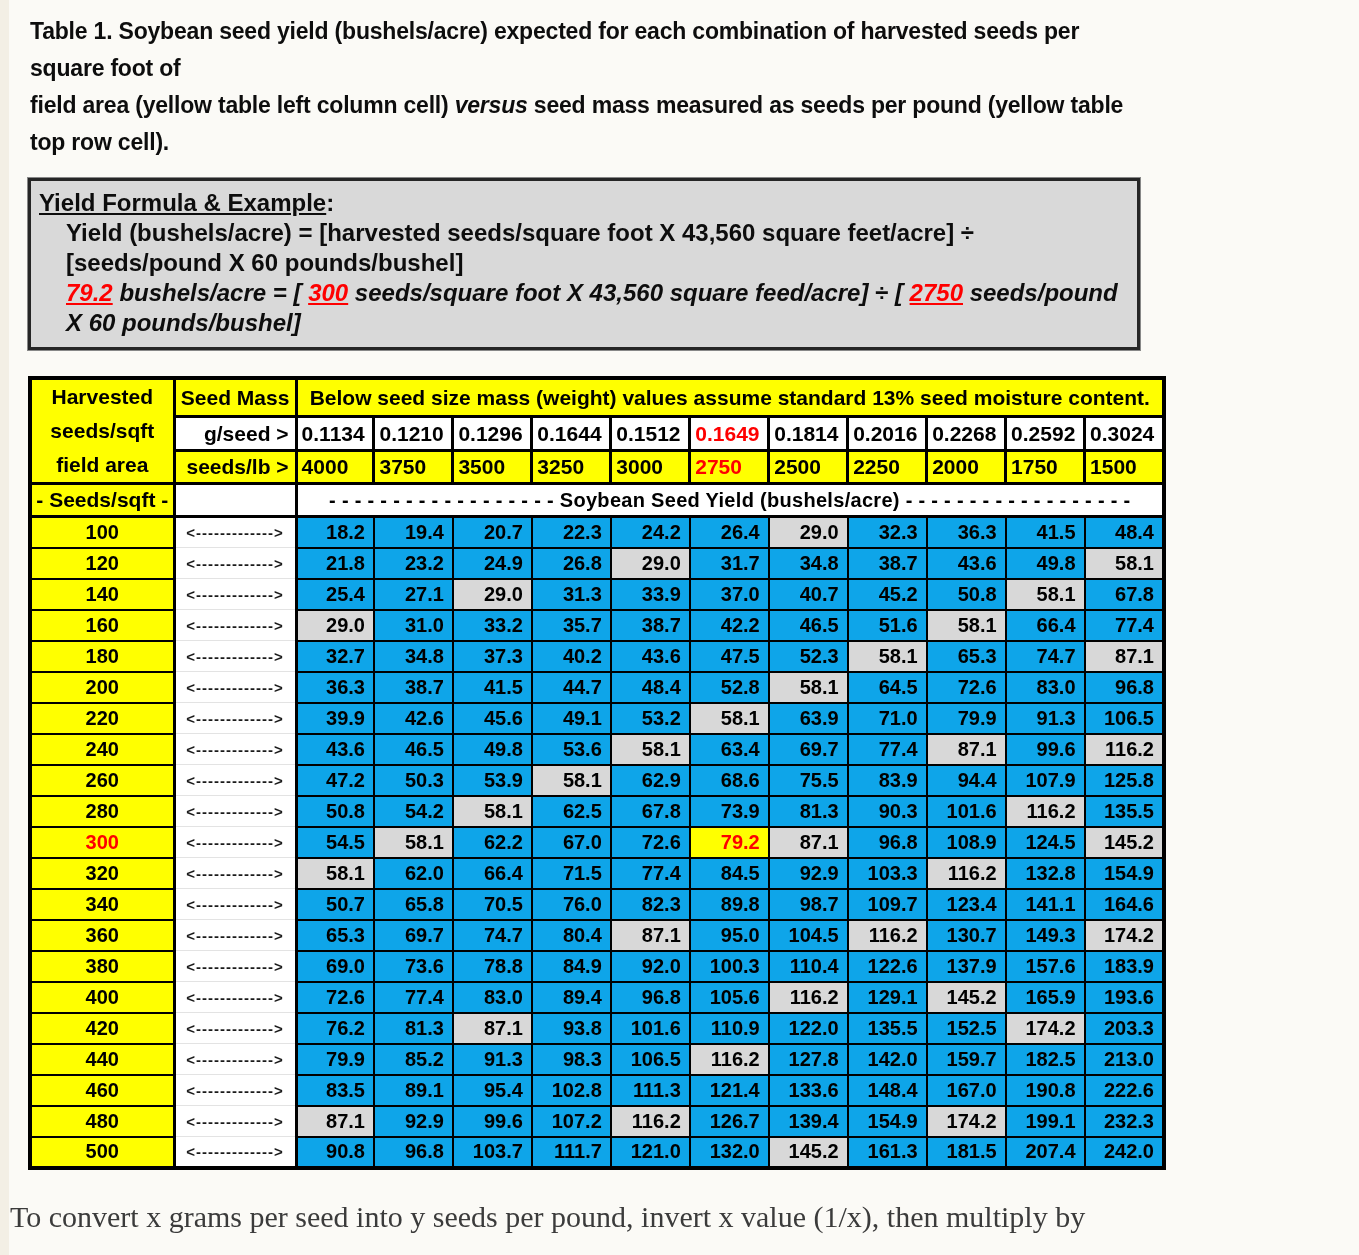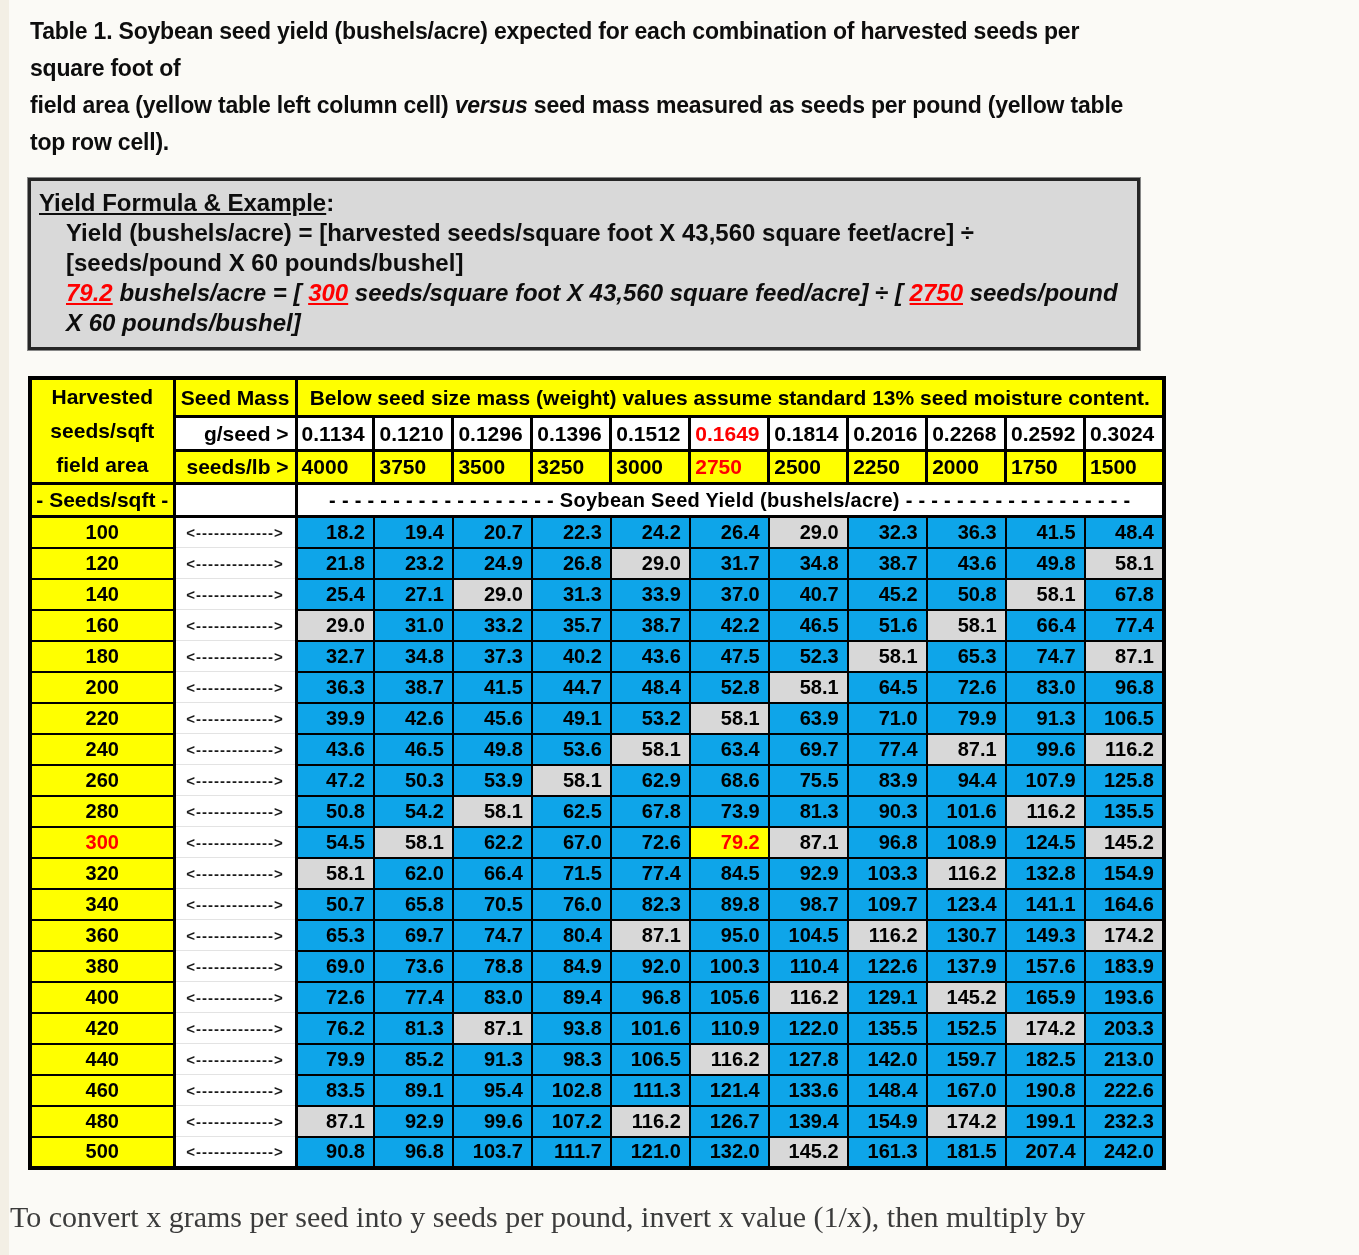--- a/index.html
+++ b/index.html
@@ -104,21 +104,21 @@
           <div>field area</div>
         </td>
         <td class="ylw">Seed Mass</td>
         <td class="ylw" colspan="11">Below seed size mass (weight) values assume standard 13% seed moisture content.</td>
       </tr>
       <tr class="r2" id="row-gseed">
         <td class="wht rlbl">g/seed &gt;</td>
       <td class="wht num">0.1134</td>
           <td class="wht num">0.1210</td>
           <td class="wht num">0.1296</td>
-          <td class="wht num">0.1396</td>
+          <td class="wht num">0.1644</td>
           <td class="wht num">0.1512</td>
           <td class="wht num red">0.1649</td>
           <td class="wht num">0.1814</td>
           <td class="wht num">0.2016</td>
           <td class="wht num">0.2268</td>
           <td class="wht num">0.2592</td>
           <td class="wht num">0.3024</td>
         </tr>
       <tr class="r3" id="row-seedslb">
         <td class="ylw rlbl">seeds/lb &gt;</td>

